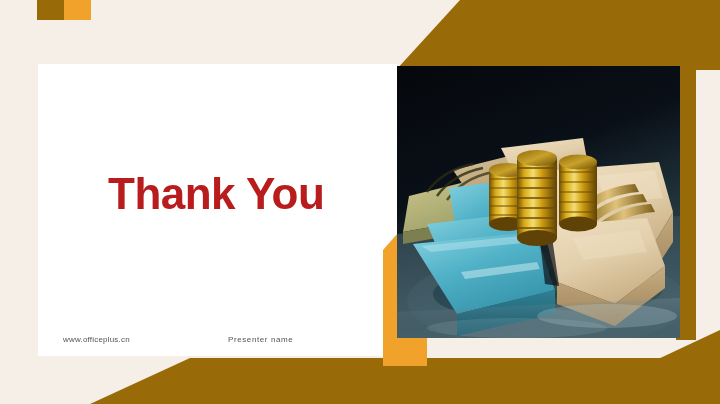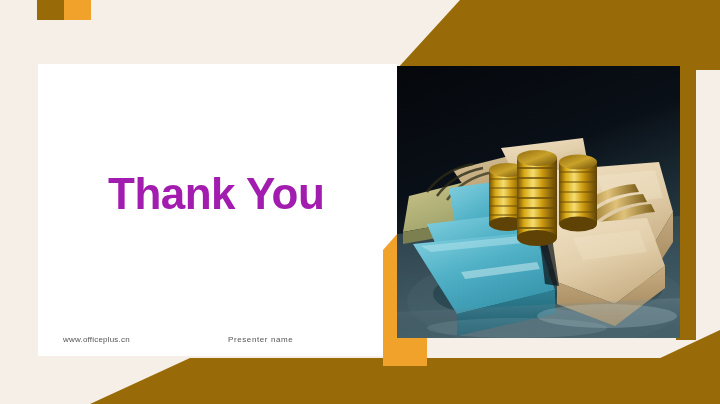--- a/index.html
+++ b/index.html
@@ -73,21 +73,21 @@
     height: 292px;
     background: #ffffff;
   }
 
   .headline {
     position: absolute;
     left: 70px;
     top: 105px;
     font-size: 44px;
     font-weight: bold;
-    color: #a21caf;
+    color: #b91c1c;
     letter-spacing: -0.5px;
     white-space: nowrap;
   }
 
   .footer-site {
     position: absolute;
     left: 25px;
     bottom: 12px;
     font-size: 8px;
     color: #555555;

